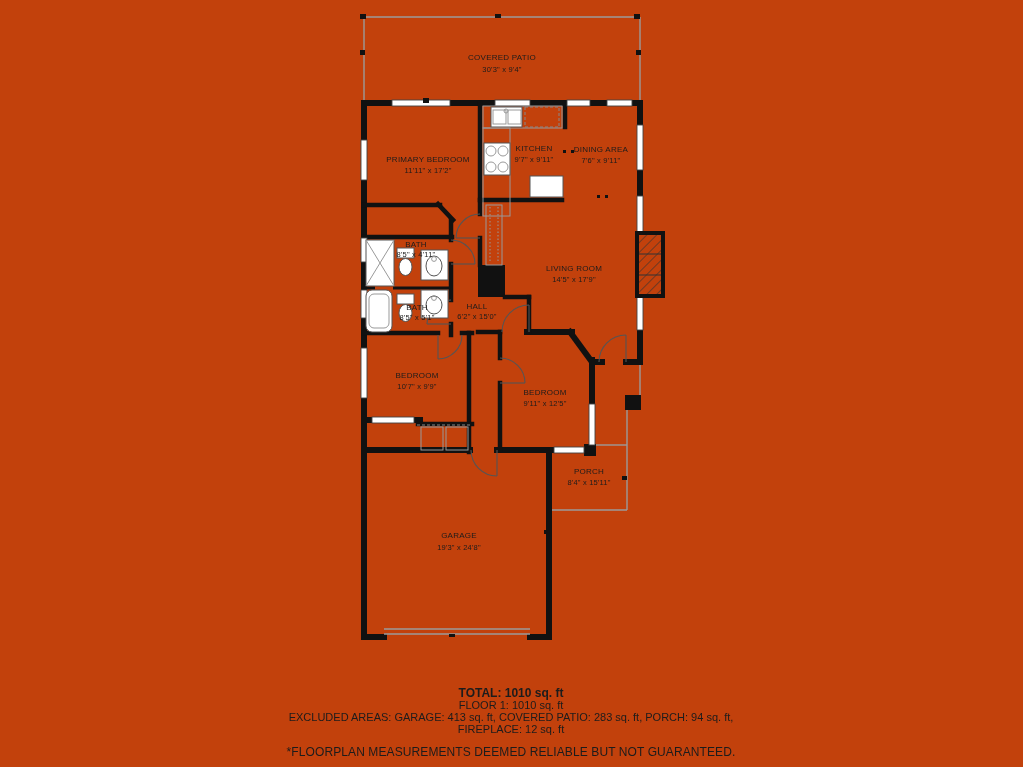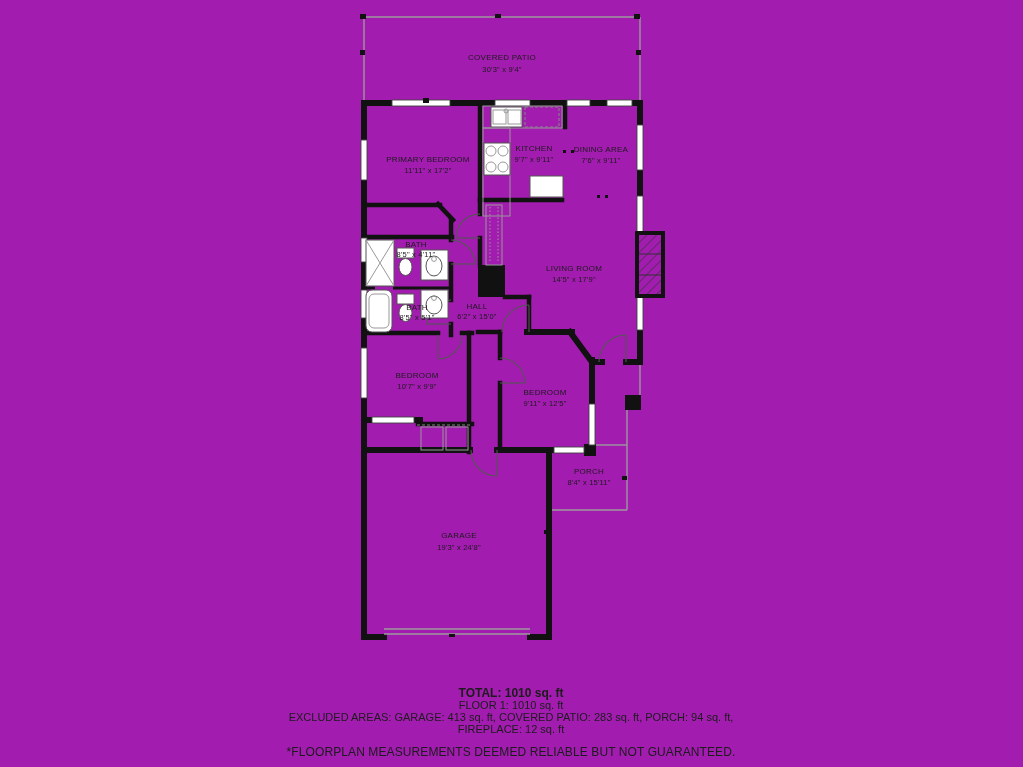--- a/index.html
+++ b/index.html
@@ -1,16 +1,16 @@
 <!DOCTYPE html>
 <html><head>
 <meta charset="utf-8">
 <style>
   html,body{margin:0;padding:0;background:#fff;}
-  #stage{position:relative;width:1023px;height:767px;background:#a21caf;overflow:hidden;
+  #stage{position:relative;width:1023px;height:767px;background:#c2410c;overflow:hidden;
          font-family:"Liberation Sans", sans-serif;}
   svg{position:absolute;left:0;top:0;}
   text{font-family:"Liberation Sans", sans-serif;fill:#1c1c1c;}
   .room-name{font-size:8px;letter-spacing:.25px;}
   .room-dims{font-size:7.5px;letter-spacing:.2px;}
   .sum-bold{font-size:12px;font-weight:bold;}
   .sum-reg{font-size:11px;}
   .sum-disc{font-size:12px;letter-spacing:.1px;}
   .wallx{stroke:#111;stroke-width:6;stroke-linecap:square;}
   .walli{stroke:#111;stroke-width:4.5;stroke-linecap:square;}

